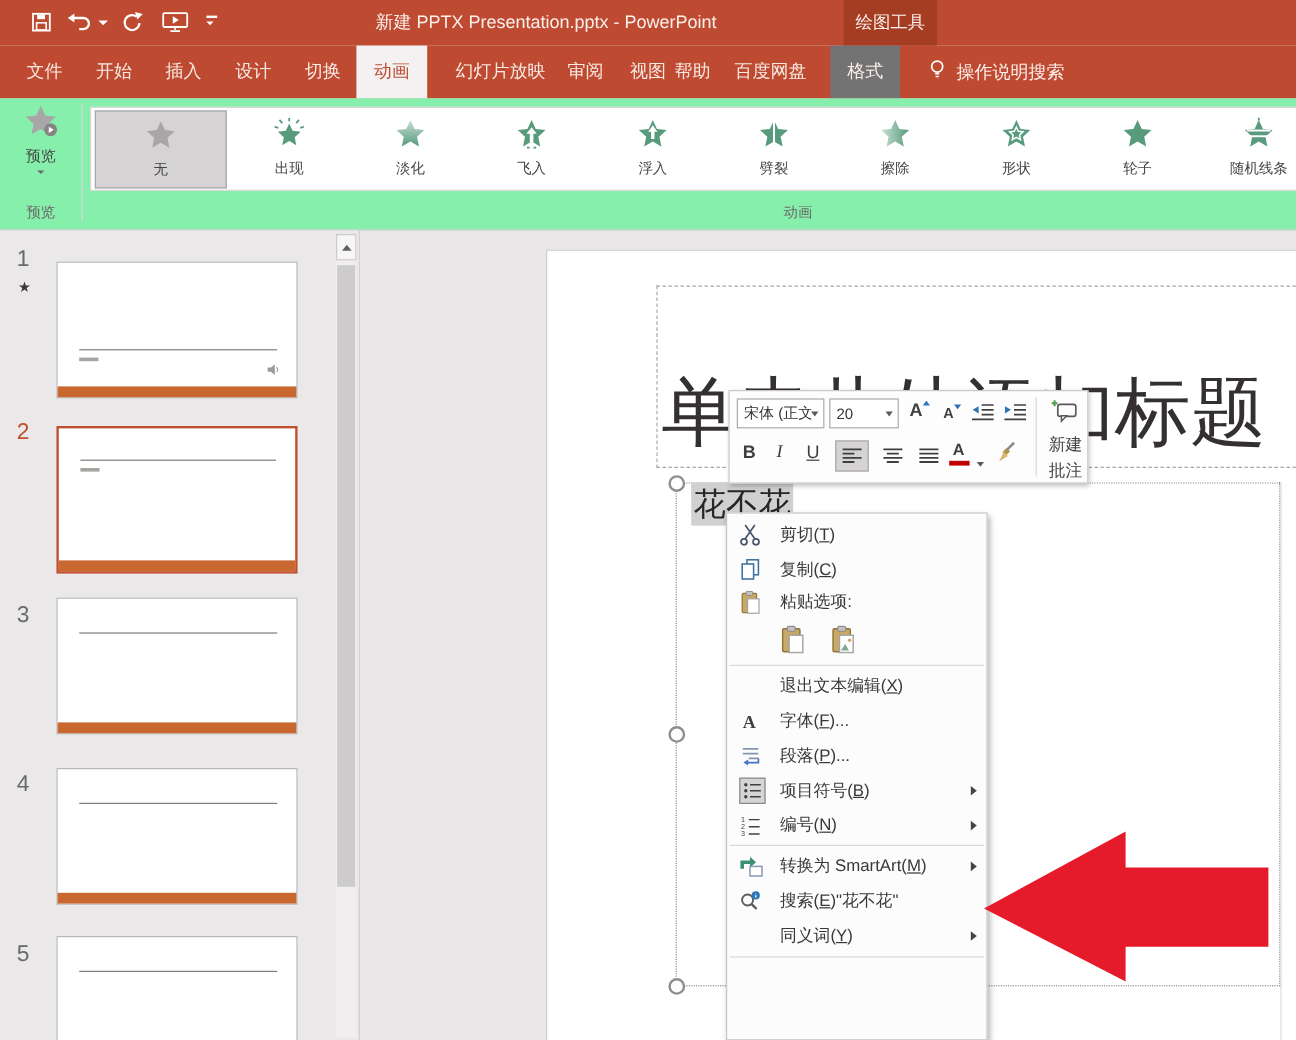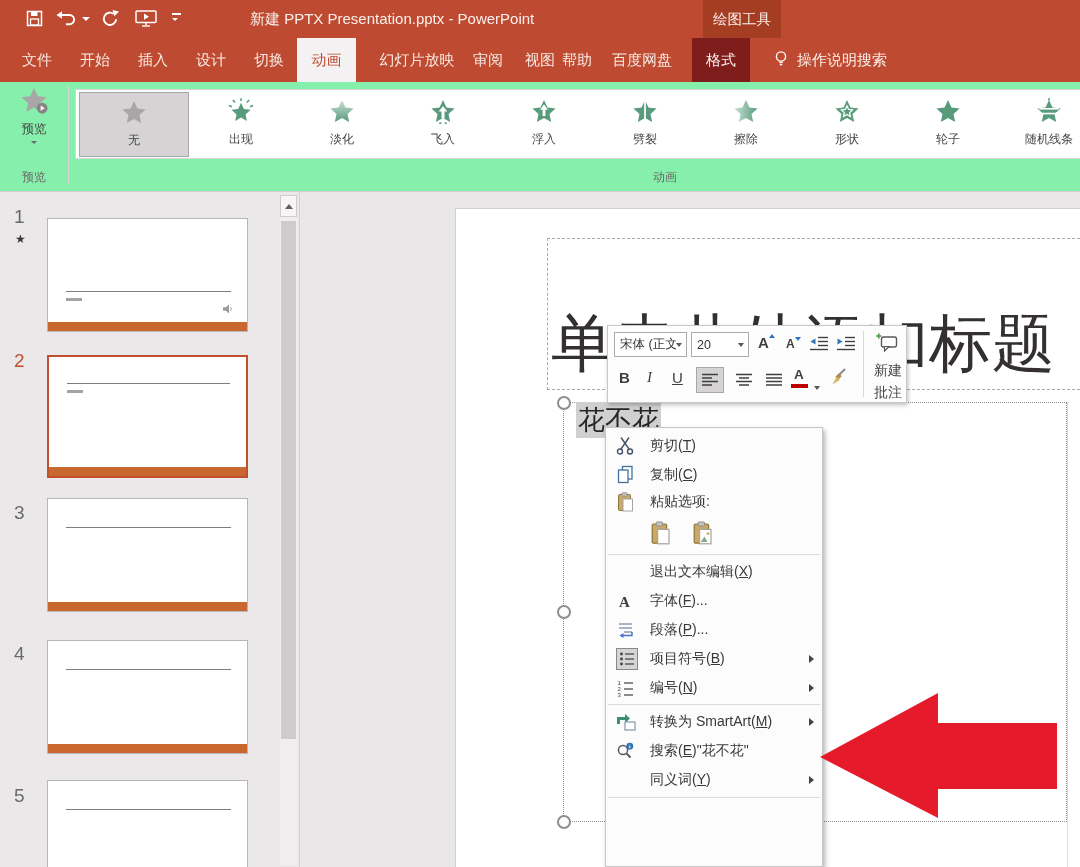--- a/index.html
+++ b/index.html
@@ -3,32 +3,32 @@
 <meta charset="utf-8">
 <style>
   * { margin:0; padding:0; box-sizing:border-box; }
   body { background:#fff; font-family:"Liberation Sans","DejaVu Sans",sans-serif; }
   .screen { position:relative; width:1080px; height:867px; overflow:hidden; background:#E9E7E8; }
 
   
   .titlebar { position:absolute; left:0; top:0; width:1080px; height:38px; background:#BE4B31; }
   .qat-icon { position:absolute; top:8px; }
   .win-title { position:absolute; left:250px; top:0; width:410px; height:38px; line-height:38px;
-               text-align:left; color:#FBEFEB; font-size:15px; white-space:nowrap; }
+               text-align:center; color:#FBEFEB; font-size:15px; white-space:nowrap; }
   .ctx-tool { position:absolute; left:703px; top:0; width:78px; height:38px; line-height:38px;
               text-align:center; color:#FBEFEB; font-size:14.5px; background:#A53D23; }
   .chev-dn-w { width:0; height:0; border-left:4px solid transparent; border-right:4px solid transparent;
                border-top:4px solid #fff; }
 
   
   .tabrow { position:absolute; left:0; top:38px; width:1080px; height:44px; background:#BE4B31; }
   .tab { position:absolute; top:0; height:44px; line-height:44px; text-align:center;
          color:#F8E8E2; font-size:15px; cursor:default; }
   .tab.active { background:#F3F1F2; color:#BE4B31; }
-  .tab.contextual { background:#7f1d1d; color:#FBEFEB; }
+  .tab.contextual { background:#737373; color:#FBEFEB; }
   .tellme { position:absolute; left:773px; top:0; height:44px; display:flex; align-items:center;
             color:#FBEFEB; font-size:15px; gap:8px; }
 
   
   .ribbon { position:absolute; left:0; top:82px; width:1080px; height:110px; background:#86efac;
             border-bottom:1px solid #D2D0D1; }
   .preview-btn { position:absolute; left:6px; top:4px; width:56px; height:74px; text-align:center; }
   .preview-btn .lbl { font-size:12.5px; color:#444; margin-top:3px; }
   .chev-dn-g { width:0; height:0; border-left:3.5px solid transparent; border-right:3.5px solid transparent;
                border-top:3.5px solid #6B6867; margin:3px auto 0; }

